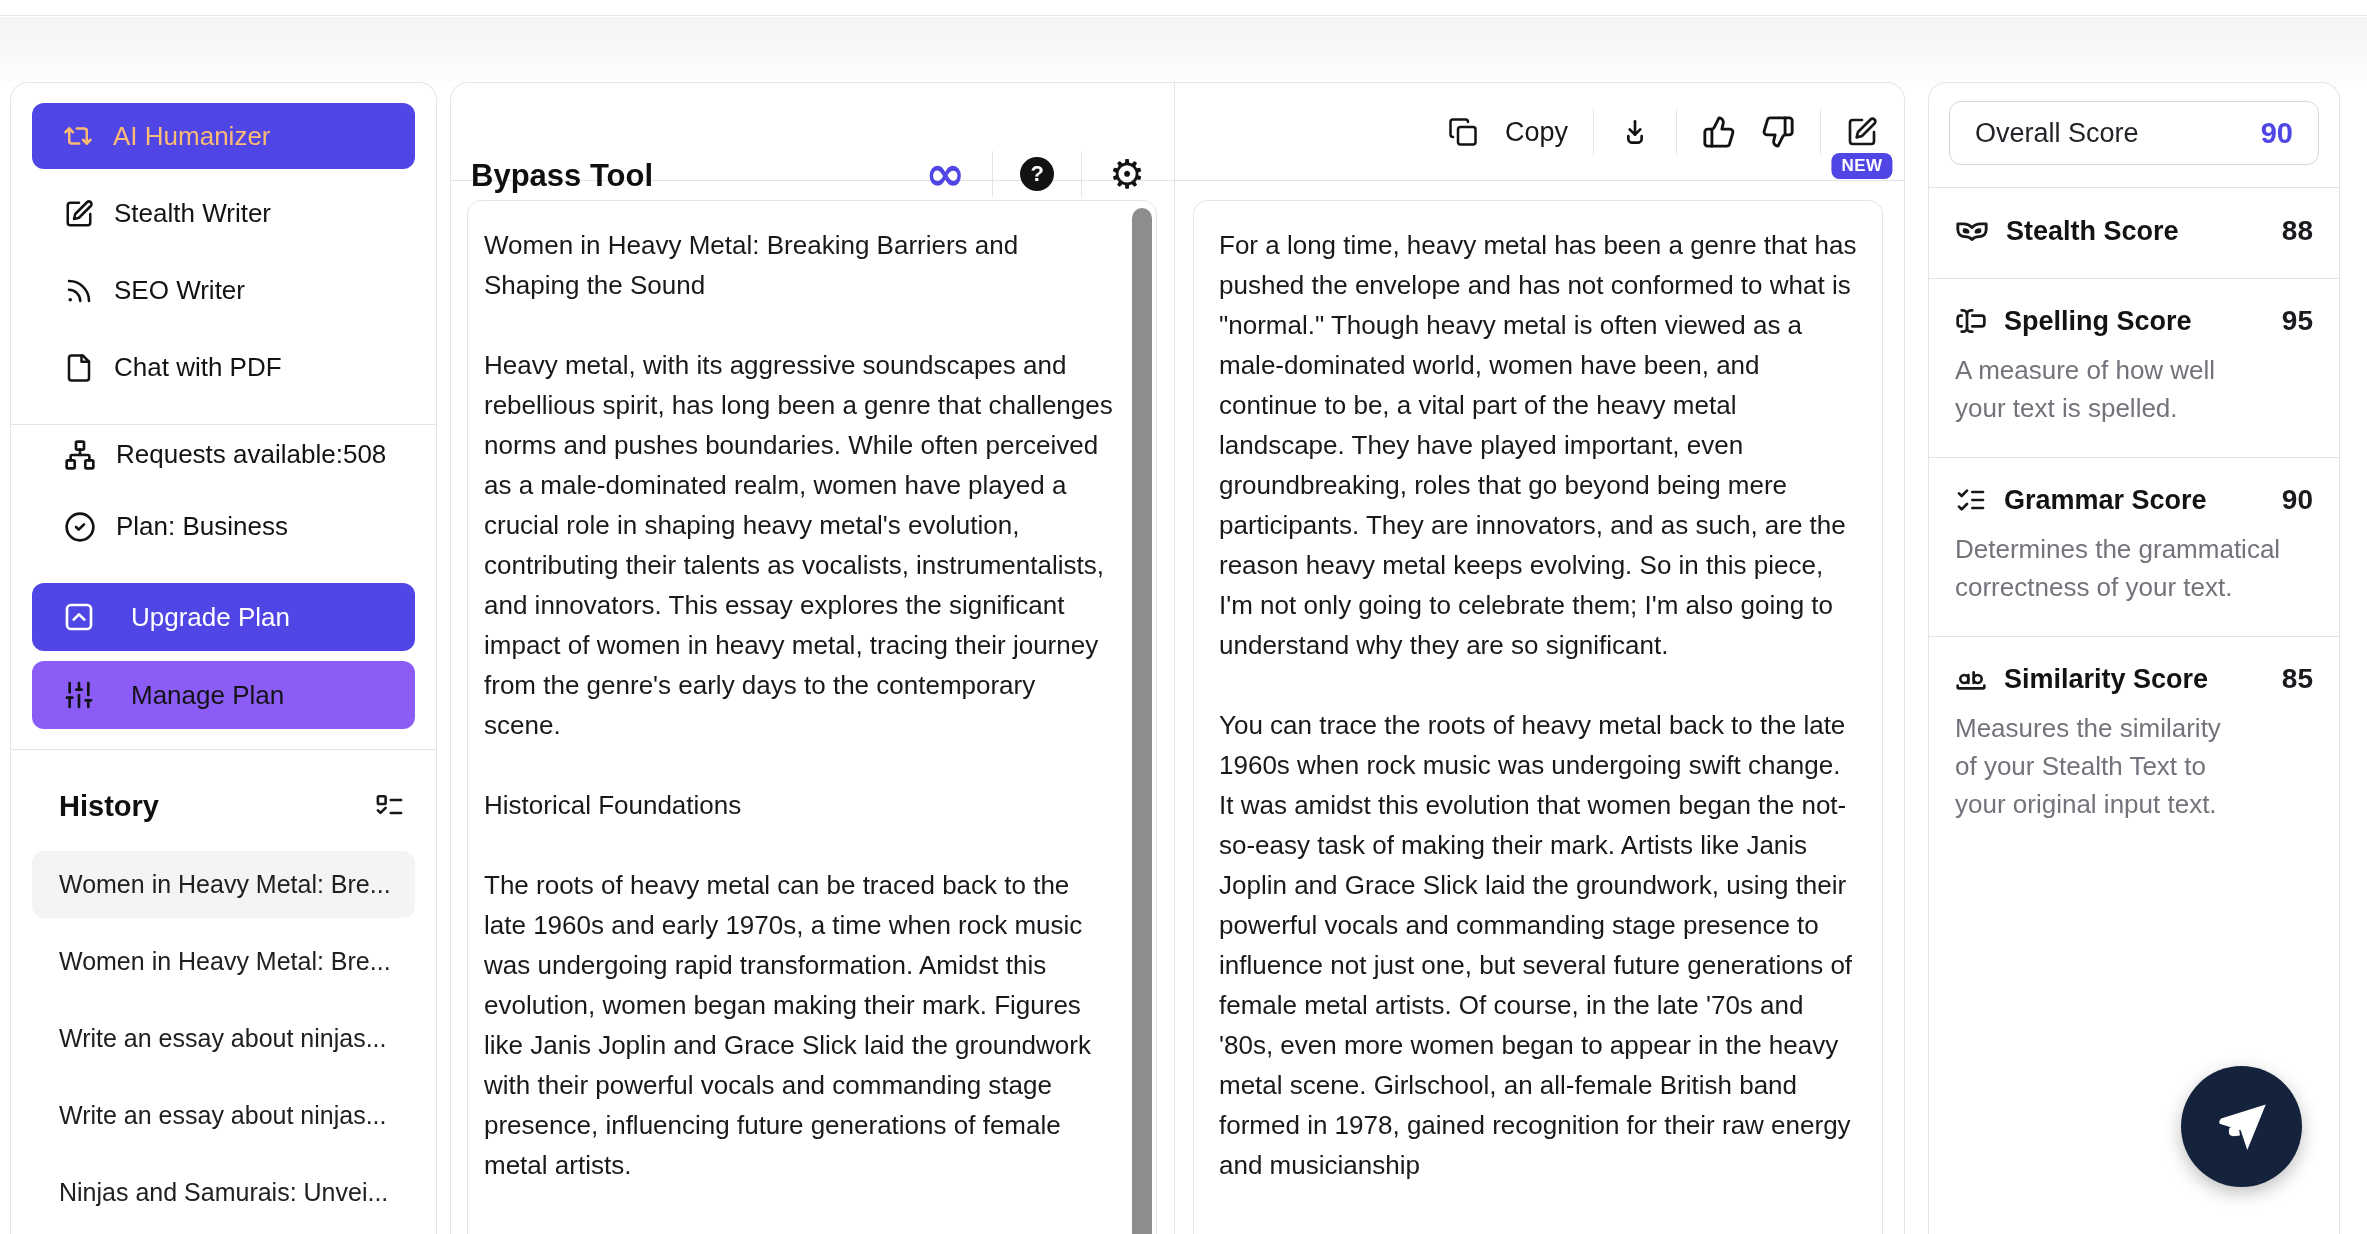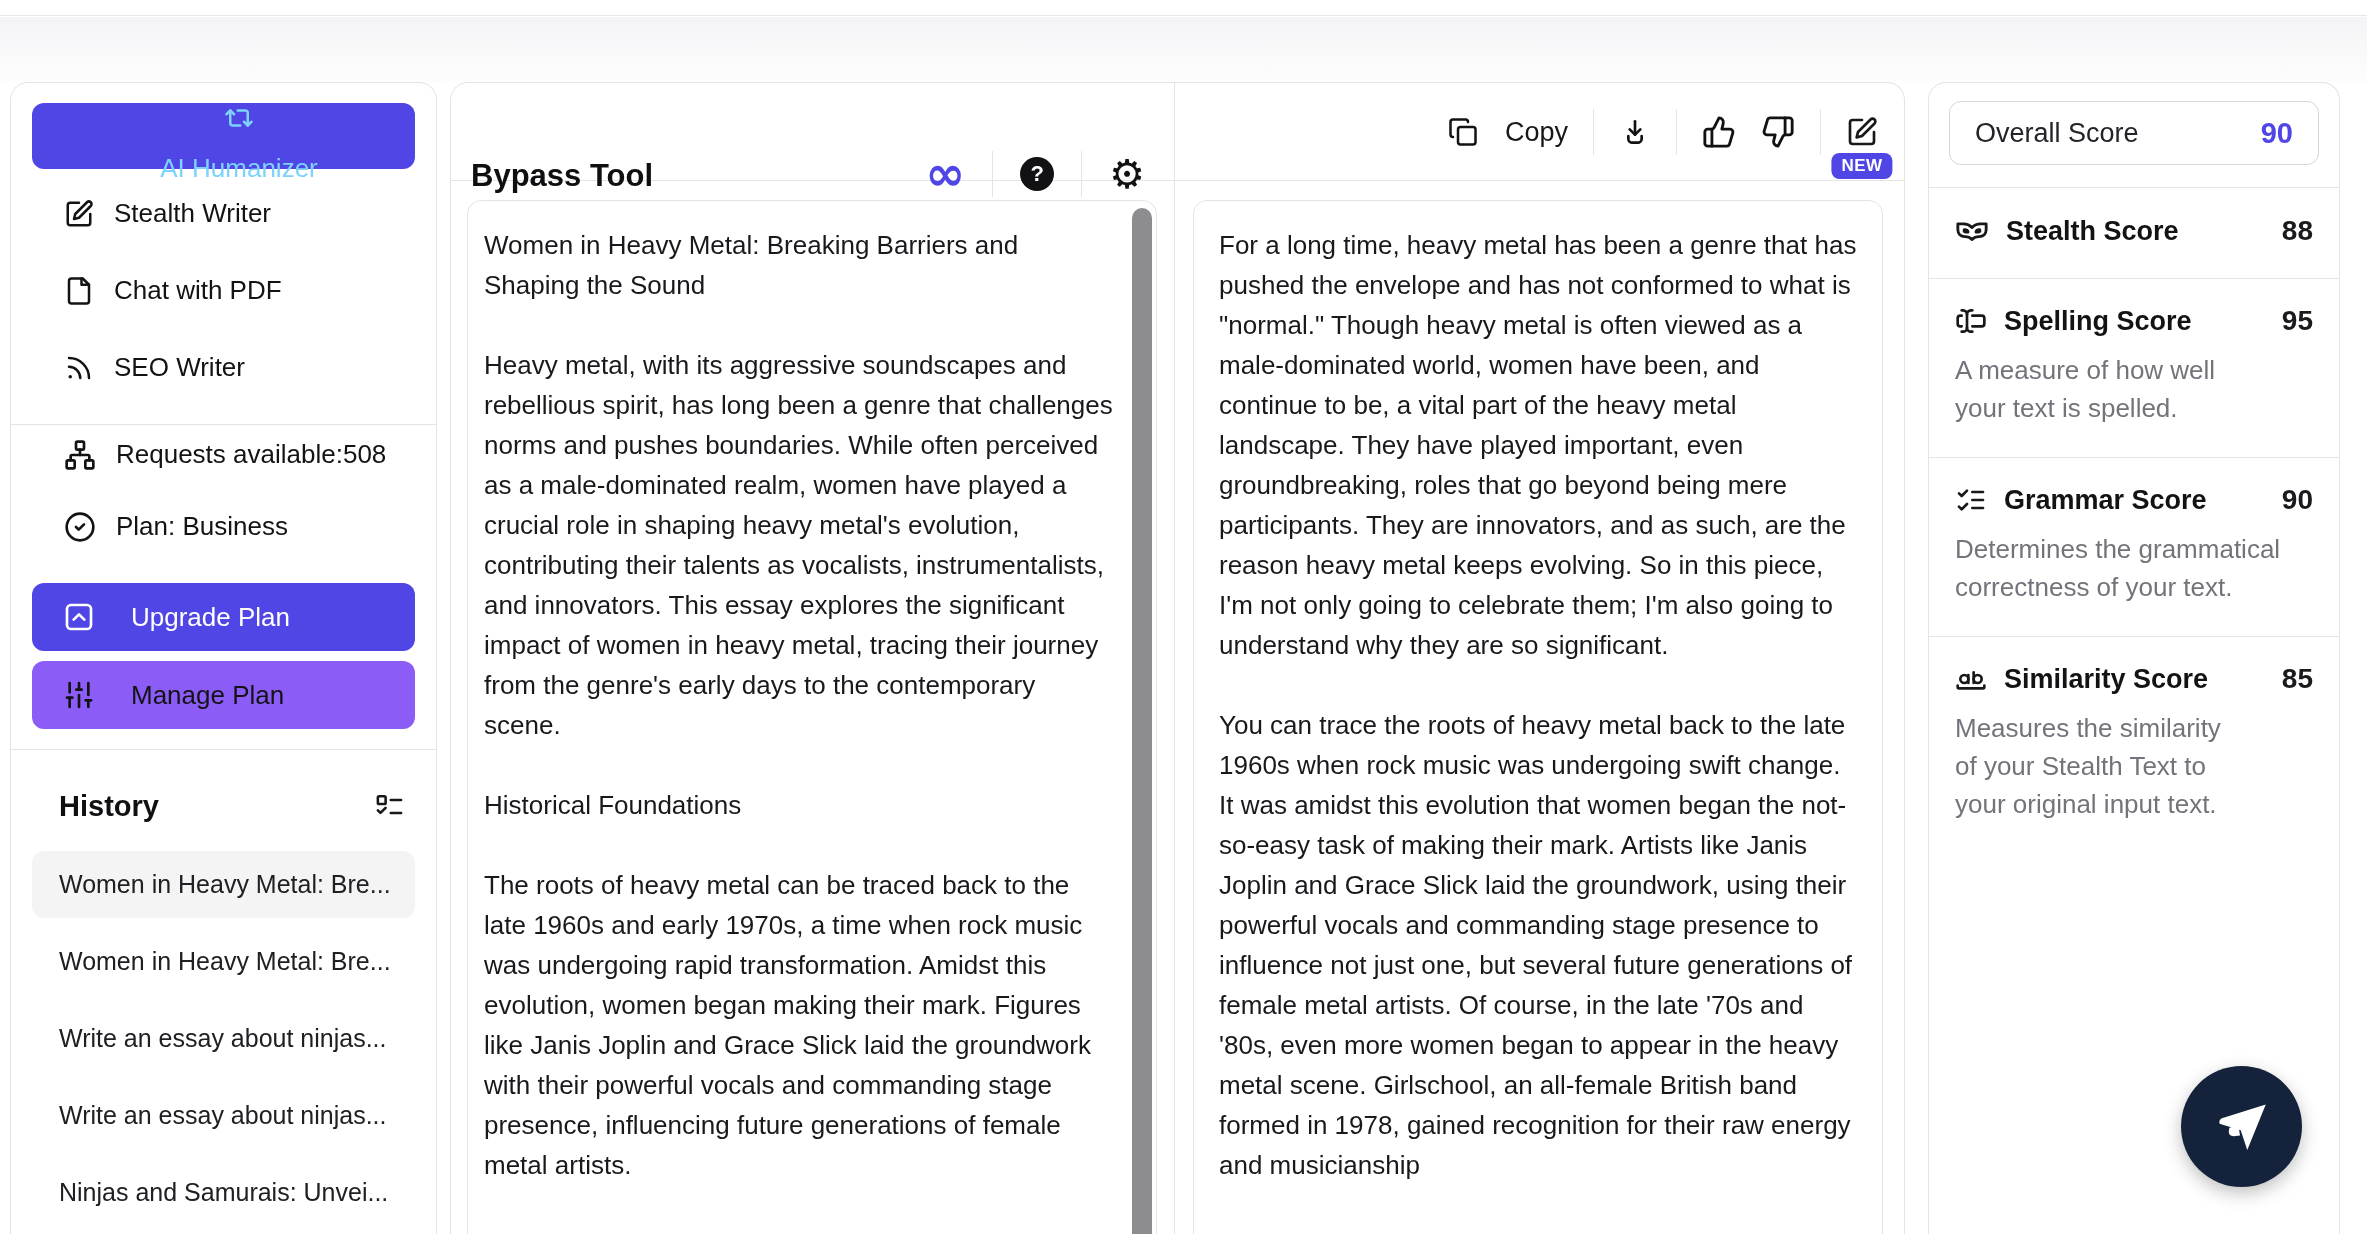--- a/index.html
+++ b/index.html
@@ -11,21 +11,21 @@
             background:linear-gradient(to bottom, #f4f4f6, #fdfdfe); }
 
   .card { position:absolute; background:#fff; border:1px solid #e4e4e7; border-radius:18px; }
 
   
   .sidebar { left:10px; top:82px; width:427px; height:1190px; border-bottom:none; border-radius:18px 18px 0 0; }
   .side-section { border-top:1px solid #e4e4e7; }
   .side-section:first-child { border-top:none; }
   .nav-section { padding:20px 0 18px; }
   .nav-active { margin:0 21px 6px; height:66px; border-radius:12px; background:var(--accent);
-    display:flex; align-items:center; gap:20px; padding-left:31px; color:#7dd3fc; font-size:26px; font-weight:500; cursor:pointer;flex-direction:column; }
+    display:flex; align-items:center; gap:20px; padding-left:31px; color:#fdba74; font-size:26px; font-weight:500; cursor:pointer; }
   .nav-item { height:77px; display:flex; align-items:center; gap:20px; padding-left:53px;
     font-size:26px; font-weight:500; color:#131316; cursor:pointer; }
   .icon svg { display:block; }
 
   .plan-section { padding:14px 0 20px; }
   .plan-row { height:72px; display:flex; align-items:flex-start; gap:20px; padding-left:53px; font-size:26px; font-weight:500; color:#131316; }
   .side-btn { margin:0 21px; height:68px; border-radius:12px; display:flex; align-items:center; gap:36px;
     padding-left:31px; font-size:26px; font-weight:500; cursor:pointer; border:none; }
   .btn-upgrade { background:var(--accent); color:#fff; margin-bottom:10px; }
   .btn-manage { background:#8b5cf6; color:#131316; }
@@ -108,35 +108,35 @@
         <svg width="30" height="30" viewBox="0 0 24 24" fill="none" stroke="currentColor" stroke-width="2" stroke-linecap="round" stroke-linejoin="round">
             <path d="M12 3H5a2 2 0 0 0-2 2v14a2 2 0 0 0 2 2h14a2 2 0 0 0 2-2v-7"></path>
             <path d="M18.4 2.6a2.12 2.12 0 1 1 3 3L12 15l-4 1 1-4Z"></path>
           </svg>
       </span>
       <span>Stealth Writer</span>
     </div>
     <div class="nav-item">
       <span class="icon">
         <svg width="30" height="30" viewBox="0 0 24 24" fill="none" stroke="currentColor" stroke-width="2" stroke-linecap="round" stroke-linejoin="round">
-            <path d="M15 2H6a2 2 0 0 0-2 2v16a2 2 0 0 0 2 2h12a2 2 0 0 0 2-2V7Z"></path>
-            <path d="M14 2v5h6"></path>
-          </svg>
-      </span>
-      <span>Chat with PDF</span>
-    </div>
-    <div class="nav-item">
-      <span class="icon">
-        <svg width="30" height="30" viewBox="0 0 24 24" fill="none" stroke="currentColor" stroke-width="2" stroke-linecap="round" stroke-linejoin="round">
             <path d="M4 11a9 9 0 0 1 9 9"></path>
             <path d="M4 4a16 16 0 0 1 16 16"></path>
             <circle cx="5" cy="19" r="1.4" fill="currentColor" stroke="none"></circle>
           </svg>
       </span>
       <span>SEO Writer</span>
+    </div>
+    <div class="nav-item">
+      <span class="icon">
+        <svg width="30" height="30" viewBox="0 0 24 24" fill="none" stroke="currentColor" stroke-width="2" stroke-linecap="round" stroke-linejoin="round">
+            <path d="M15 2H6a2 2 0 0 0-2 2v16a2 2 0 0 0 2 2h12a2 2 0 0 0 2-2V7Z"></path>
+            <path d="M14 2v5h6"></path>
+          </svg>
+      </span>
+      <span>Chat with PDF</span>
     </div>
   </div>
 
   <div class="side-section plan-section">
     <div class="plan-row">
       <span class="icon">
         <svg width="32" height="32" viewBox="0 0 24 24" fill="none" stroke="currentColor" stroke-width="2" stroke-linecap="round" stroke-linejoin="round">
             <rect x="16" y="16" width="6" height="6" rx="1"></rect>
             <rect x="2" y="16" width="6" height="6" rx="1"></rect>
             <rect x="9" y="2" width="6" height="6" rx="1"></rect>

